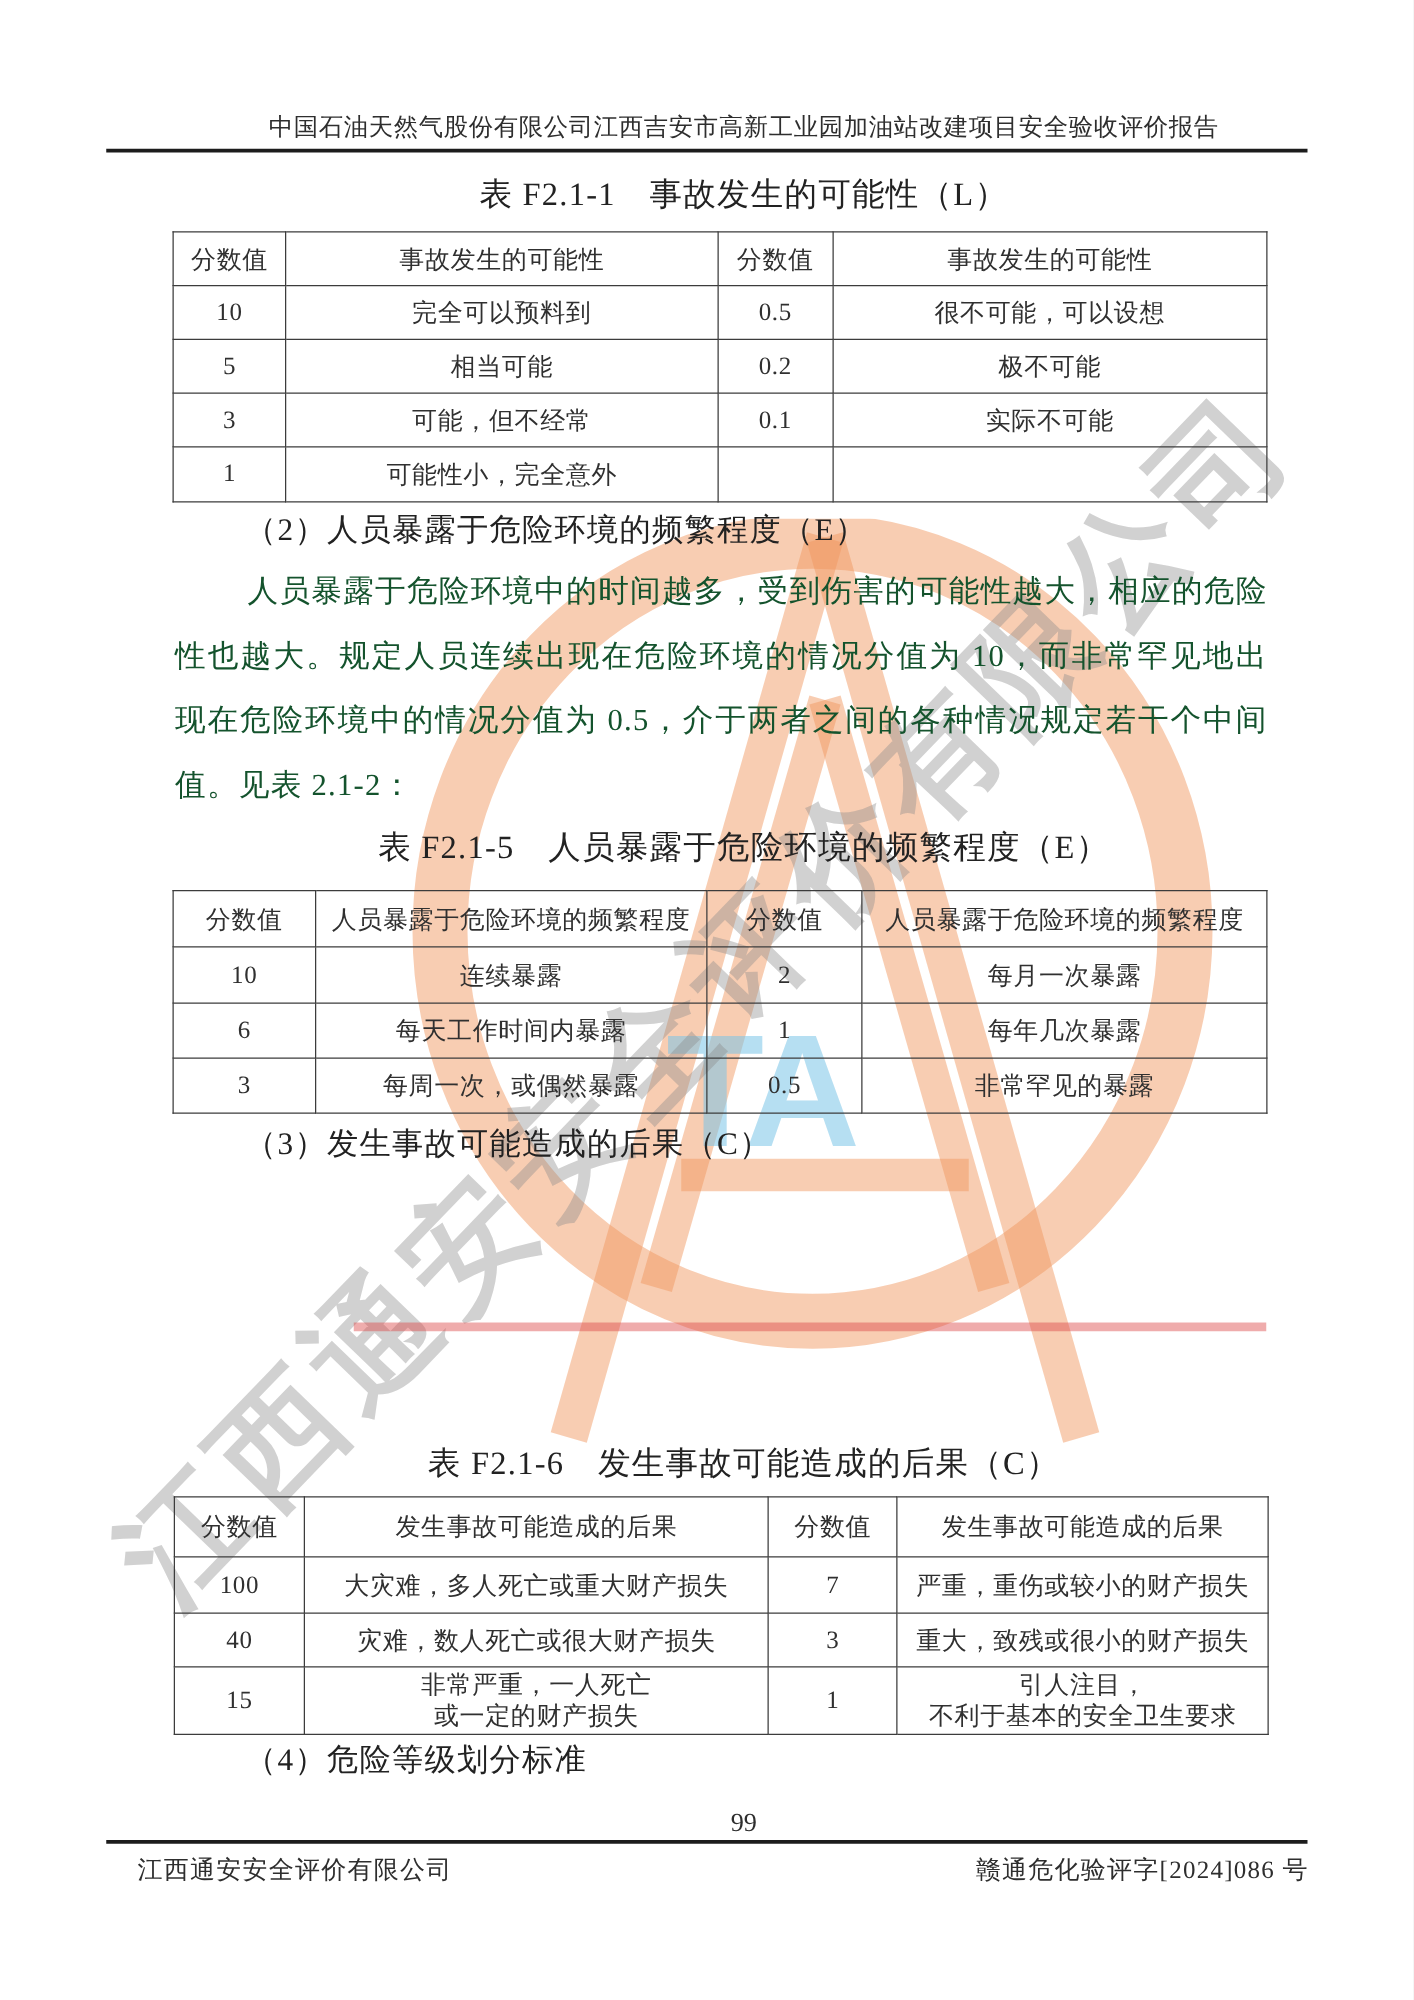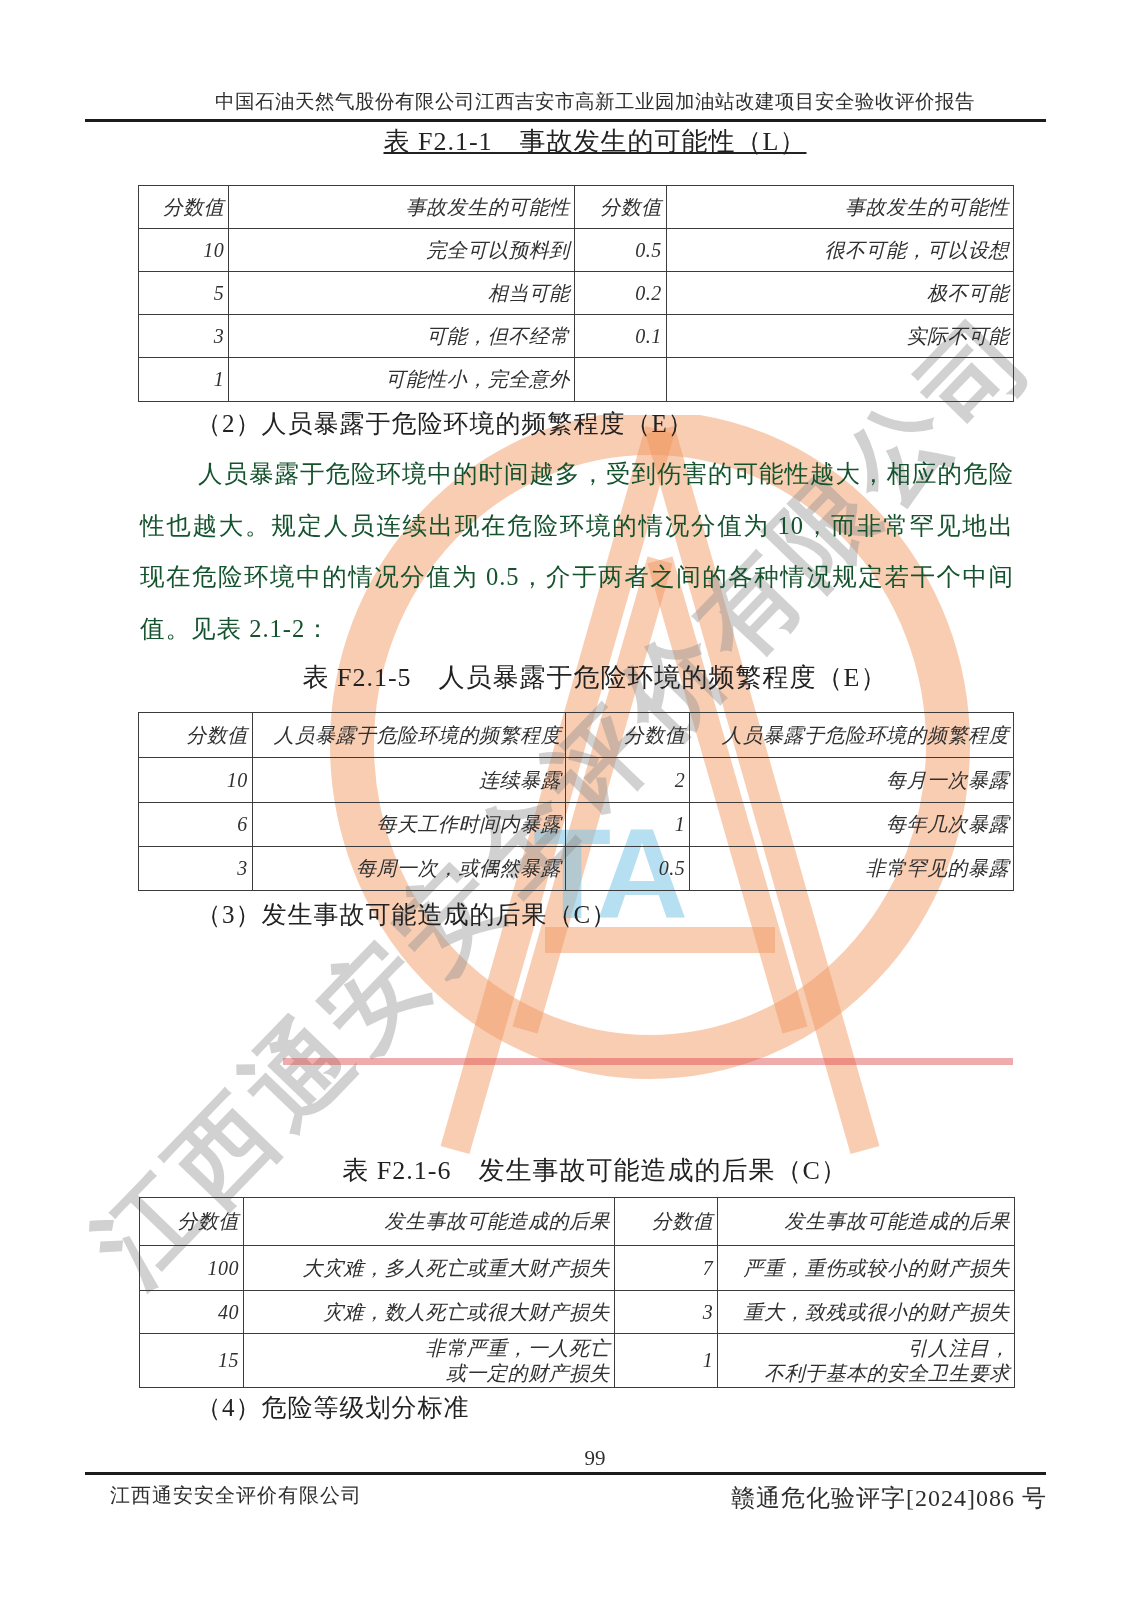--- a/index.html
+++ b/index.html
@@ -37,21 +37,21 @@
     position:absolute; left:283px; top:1058px; width:730px; height:7px;
     background:rgba(220,72,72,0.45);
   }
 
   
   .center-band { position:absolute; left:85px; width:1020px; text-align:center; }
   .doc-header { top:88px; font-size:19.5px; letter-spacing:0.5px; color:#2e2e2e; }
   .header-rule { position:absolute; left:85px; top:119px; width:961px; height:3px; background:#1c1c1c; }
 
   .table-title { font-size:26px; letter-spacing:1px; color:#222; }
-  .t1-title { top:124px;text-decoration:underline; }
+  .t1-title { top:138px; }
   .t2-title { top:660px; }
   .t3-title { top:1153px; }
 
   .section-heading {
     position:absolute; left:196px; font-size:25px; letter-spacing:1px; color:#222;
     white-space:nowrap;
   }
   .h2 { top:407px; } .h3 { top:898px; } .h4 { top:1391px; }
 
   .para {
@@ -59,32 +59,32 @@
     font-size:24.5px; line-height:51.5px; letter-spacing:1px;
     text-align:justify; text-indent:58px; color:#14532d;
   }
   .p2 { top:448px; } .p3 { top:930px; }
 
   .doc-table {
     position:absolute; border-collapse:collapse; table-layout:fixed;
     font-size:20px; color:#303030;
   }
   .doc-table td {
-    border:1.6px solid #3c3c3c; text-align:right; vertical-align:middle;
-    letter-spacing:0.5px; padding:0 4px; overflow:hidden;font-style:italic;
+    border:1.6px solid #3c3c3c; text-align:center; vertical-align:middle;
+    letter-spacing:0.5px; padding:0 4px; overflow:hidden;
   }
   .t1 { left:138px; top:185px; width:876px; }
   .t2 { left:138px; top:712px; width:876px; }
   .t3 { left:139px; top:1197px; width:876px; }
   .two-line { white-space:pre-line; line-height:25px; }
 
   .page-number { top:1446px; font-size:21px; color:#2e2e2e; }
   .footer-rule { position:absolute; left:85px; top:1472px; width:961px; height:2.5px; background:#1c1c1c; }
   .footer-left  { position:absolute; left:110px;  top:1482px; font-size:20px; letter-spacing:1px; color:#2e2e2e; }
-  .footer-right { position:absolute; right:84px; top:1482px; font-size:24px; letter-spacing:1px; color:#2e2e2e; }
+  .footer-right { position:absolute; right:84px; top:1482px; font-size:20px; letter-spacing:1px; color:#2e2e2e; }
 </style>
 </head>
 <body>
 
 <div class="page">
 
   <div class="layer watermark">
 
     <svg class="wm-logo" viewBox="0 0 660 790">
       <g fill="none" stroke="rgba(240,150,95,0.48)">

